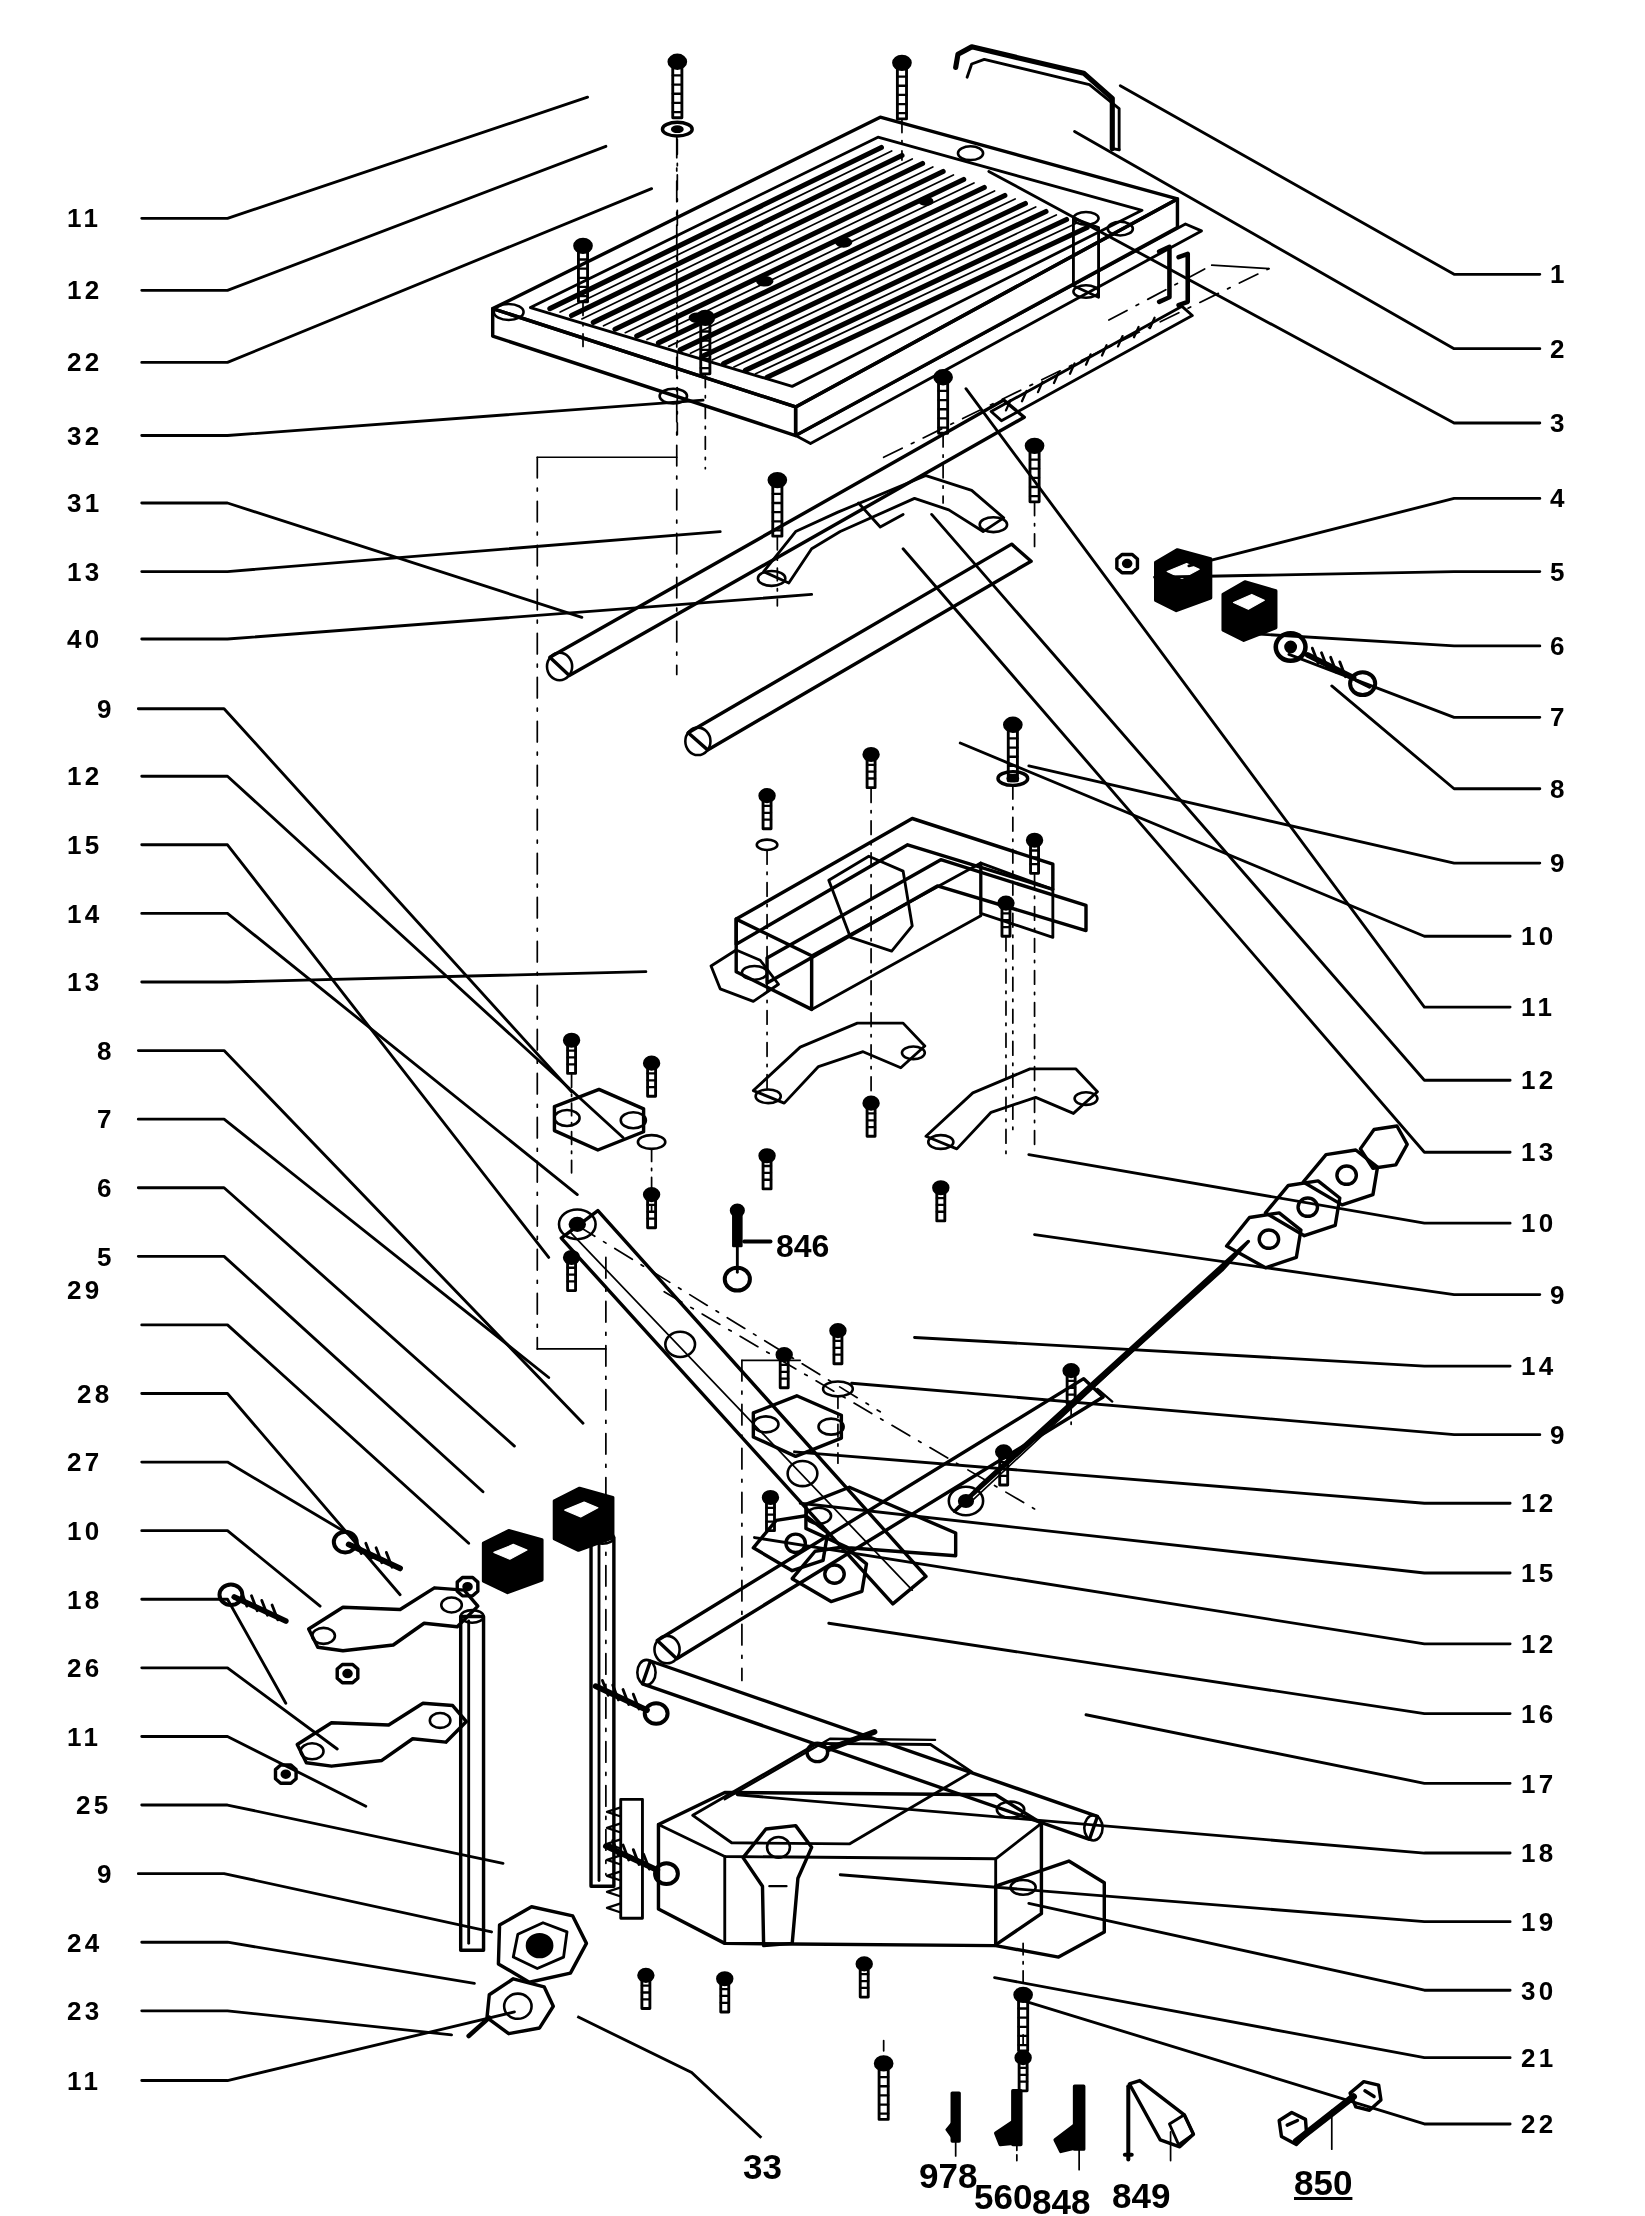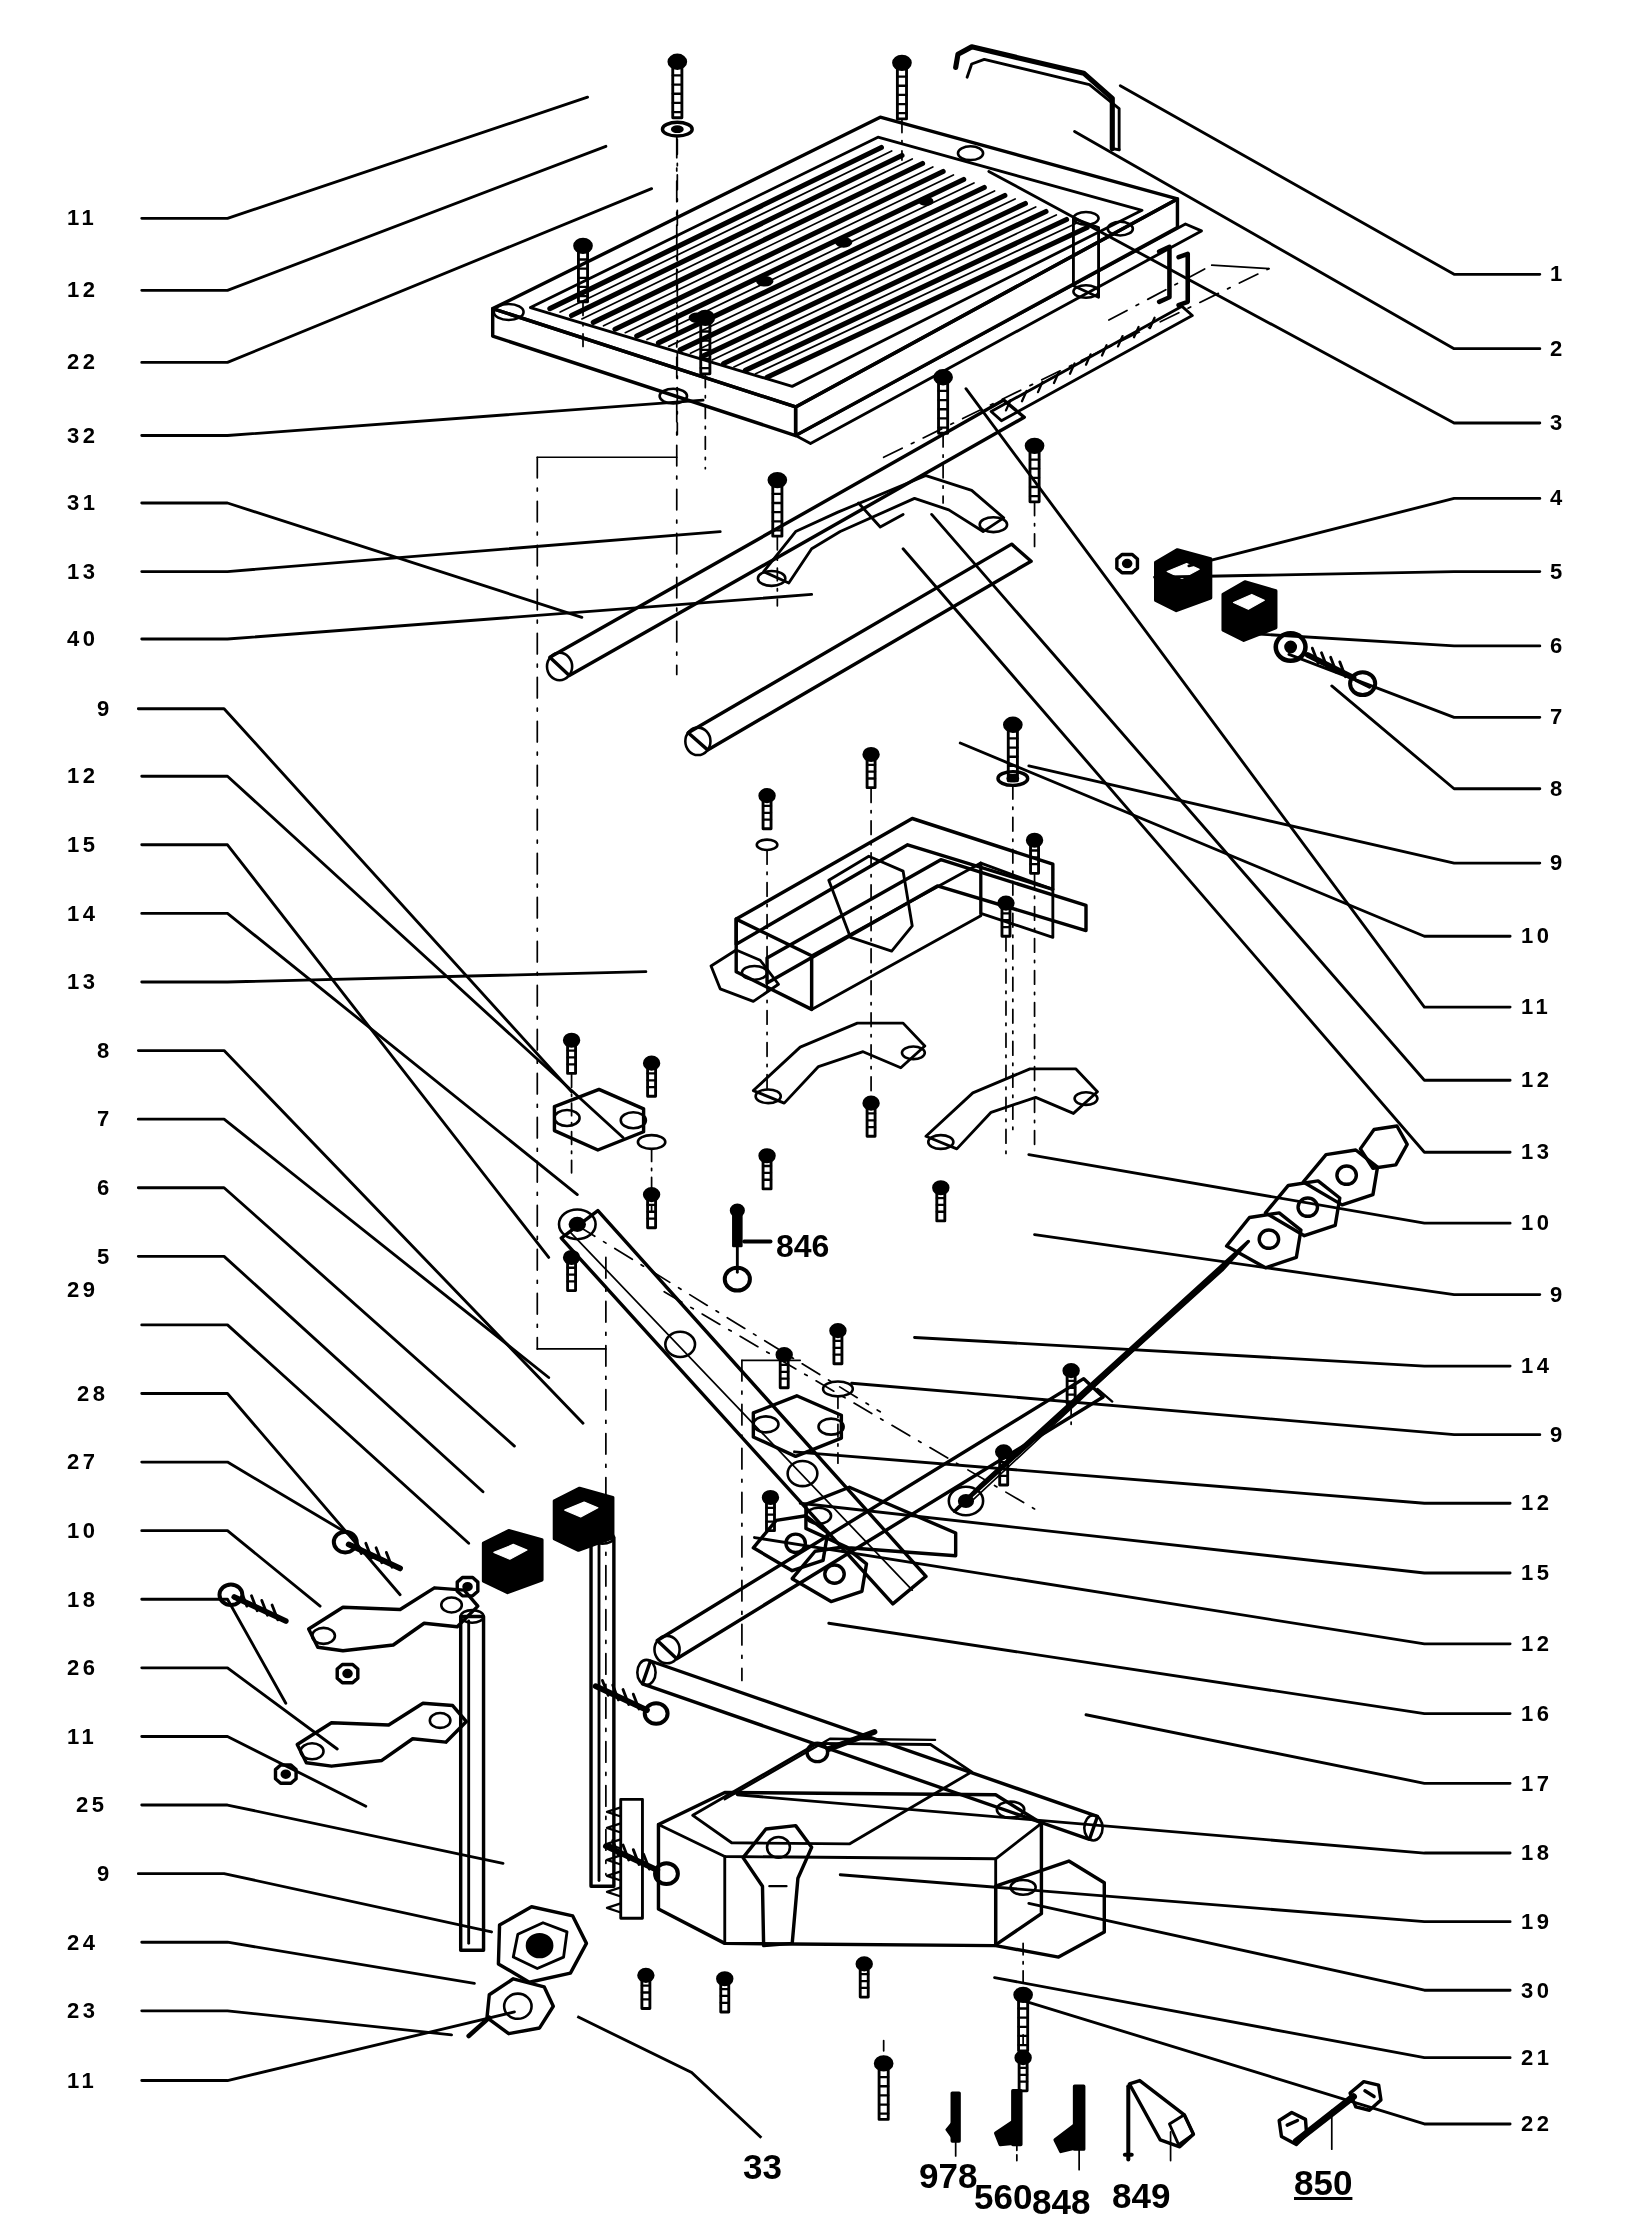--- a/index.html
+++ b/index.html
@@ -10,21 +10,21 @@
     width:1645px;
     height:2216px;
     background:#fff;
     overflow:hidden;
   }
   #art{position:absolute;left:0;top:0;width:1645px;height:2216px;}
   .callout-num{
     position:absolute;
     font-family:"Liberation Sans",sans-serif;
     font-weight:bold;
-    font-size:22px;
+    font-size:26px;
     letter-spacing:3.4px;
     color:#000;
     white-space:nowrap;
     line-height:1;
     transform:translateY(-50%);
   }
   .callout-num.right{letter-spacing:3.4px;}
   .tool-num{
     position:absolute;
     font-family:"Liberation Sans",sans-serif;

